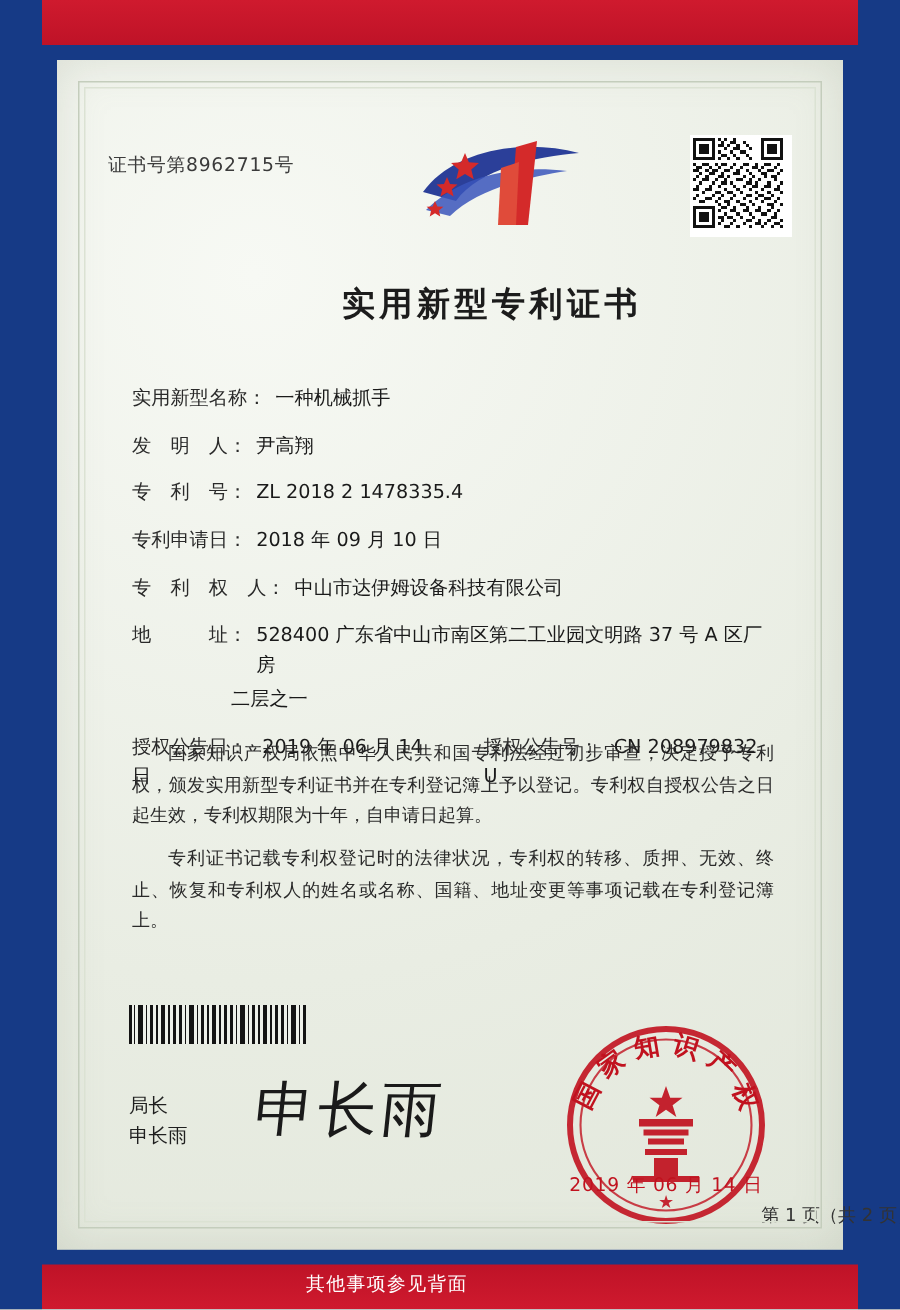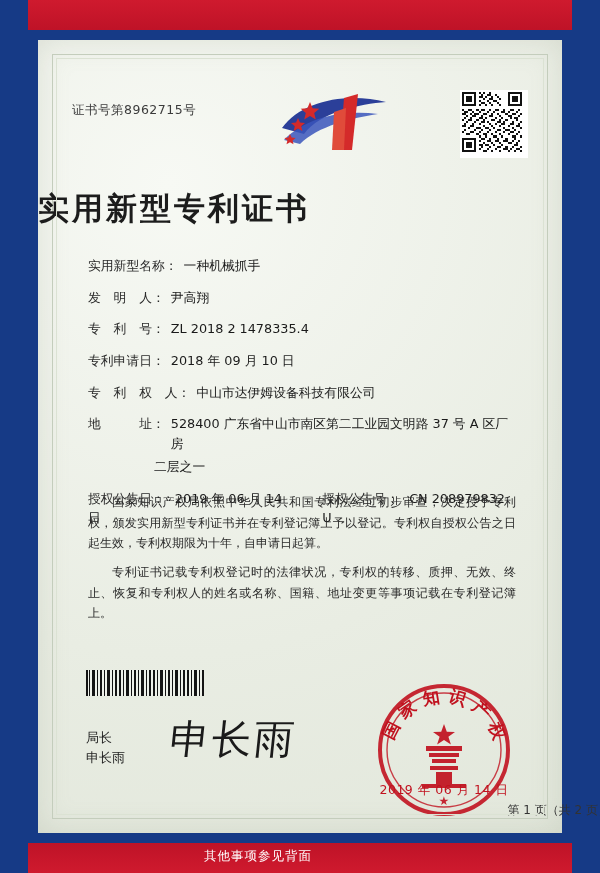--- a/index.html
+++ b/index.html
@@ -109,25 +109,27 @@
     background: #ffffff;
     padding: 2px;
   }
   .qr svg { display: block; }
 
   
   .title {
     position: absolute;
     left: 0; top: 148px;
     width: 524px;
-    font-size: 31px;
+    text-align: center;
+    font-size: 22px;
     font-weight: bold;
     letter-spacing: 3px;
     color: #1c1c1c;
     font-family: "DejaVu Sans", sans-serif;
+    padding-left: 28px;
   }
 
   
   .fields {
     position: absolute;
     left: 50px; top: 216px;
     width: 430px;
     font-size: 12.8px;
     color: #2a2a2a;
     font-family: "DejaVu Sans", sans-serif;

